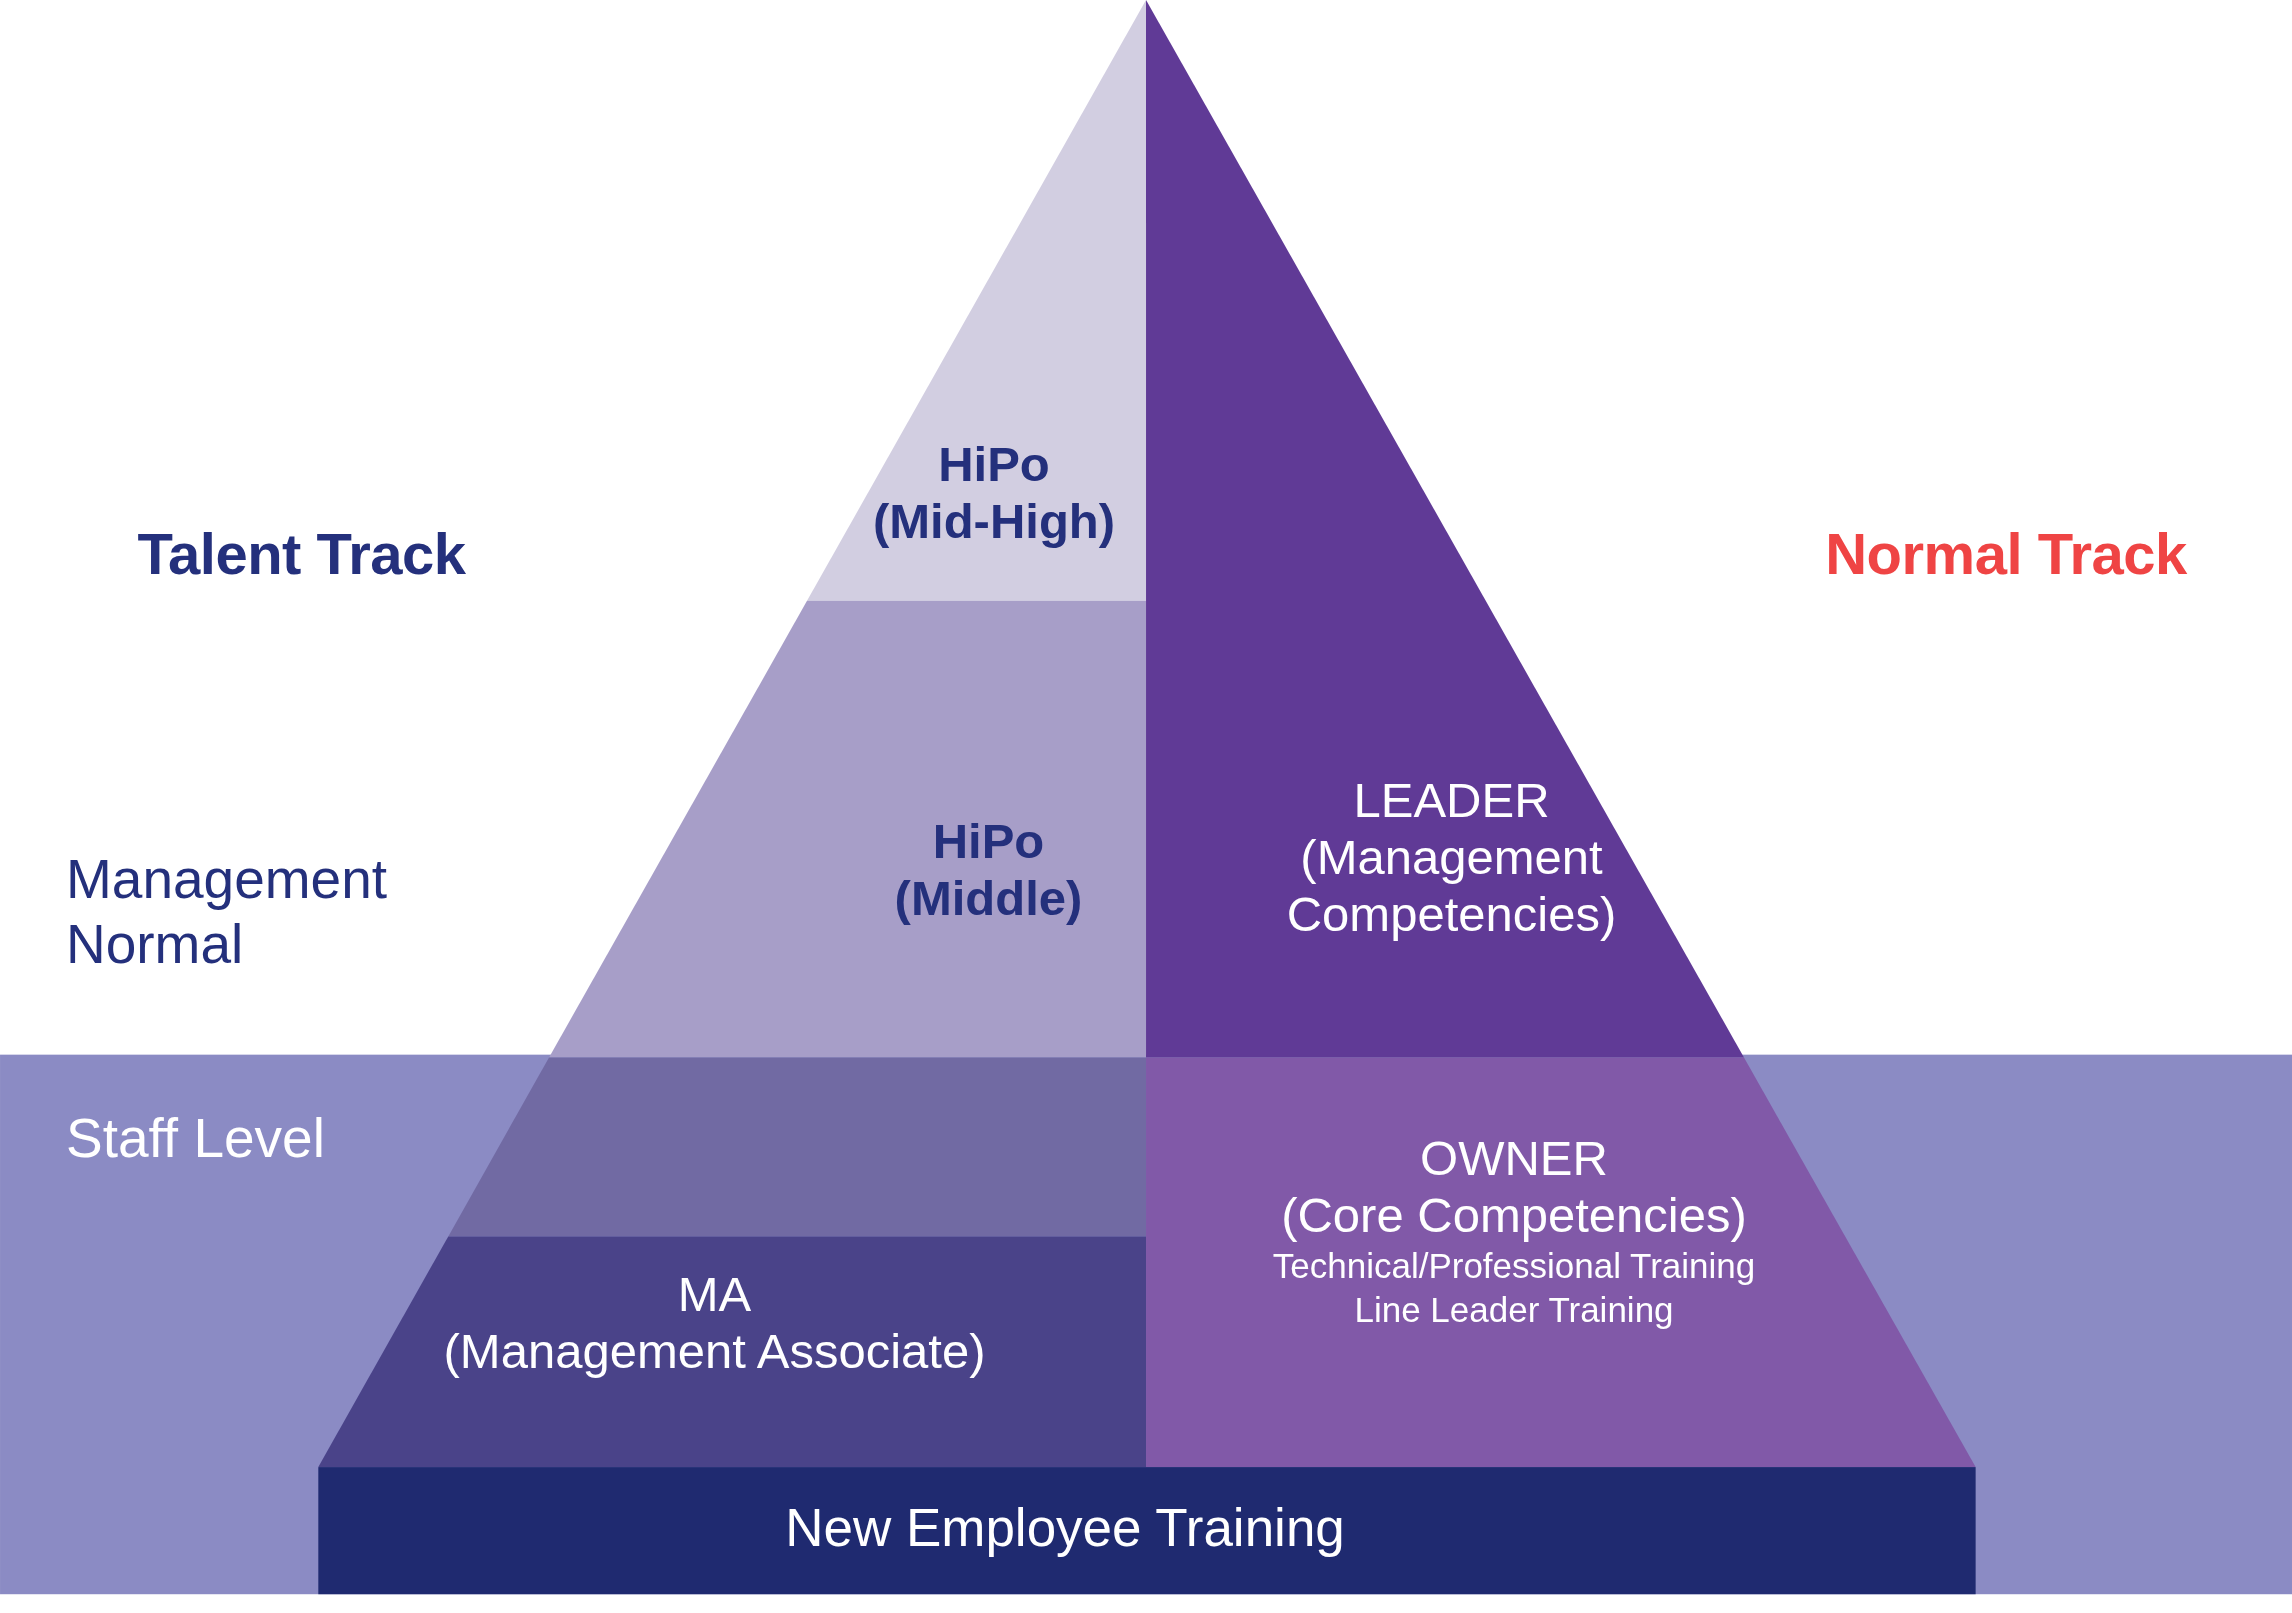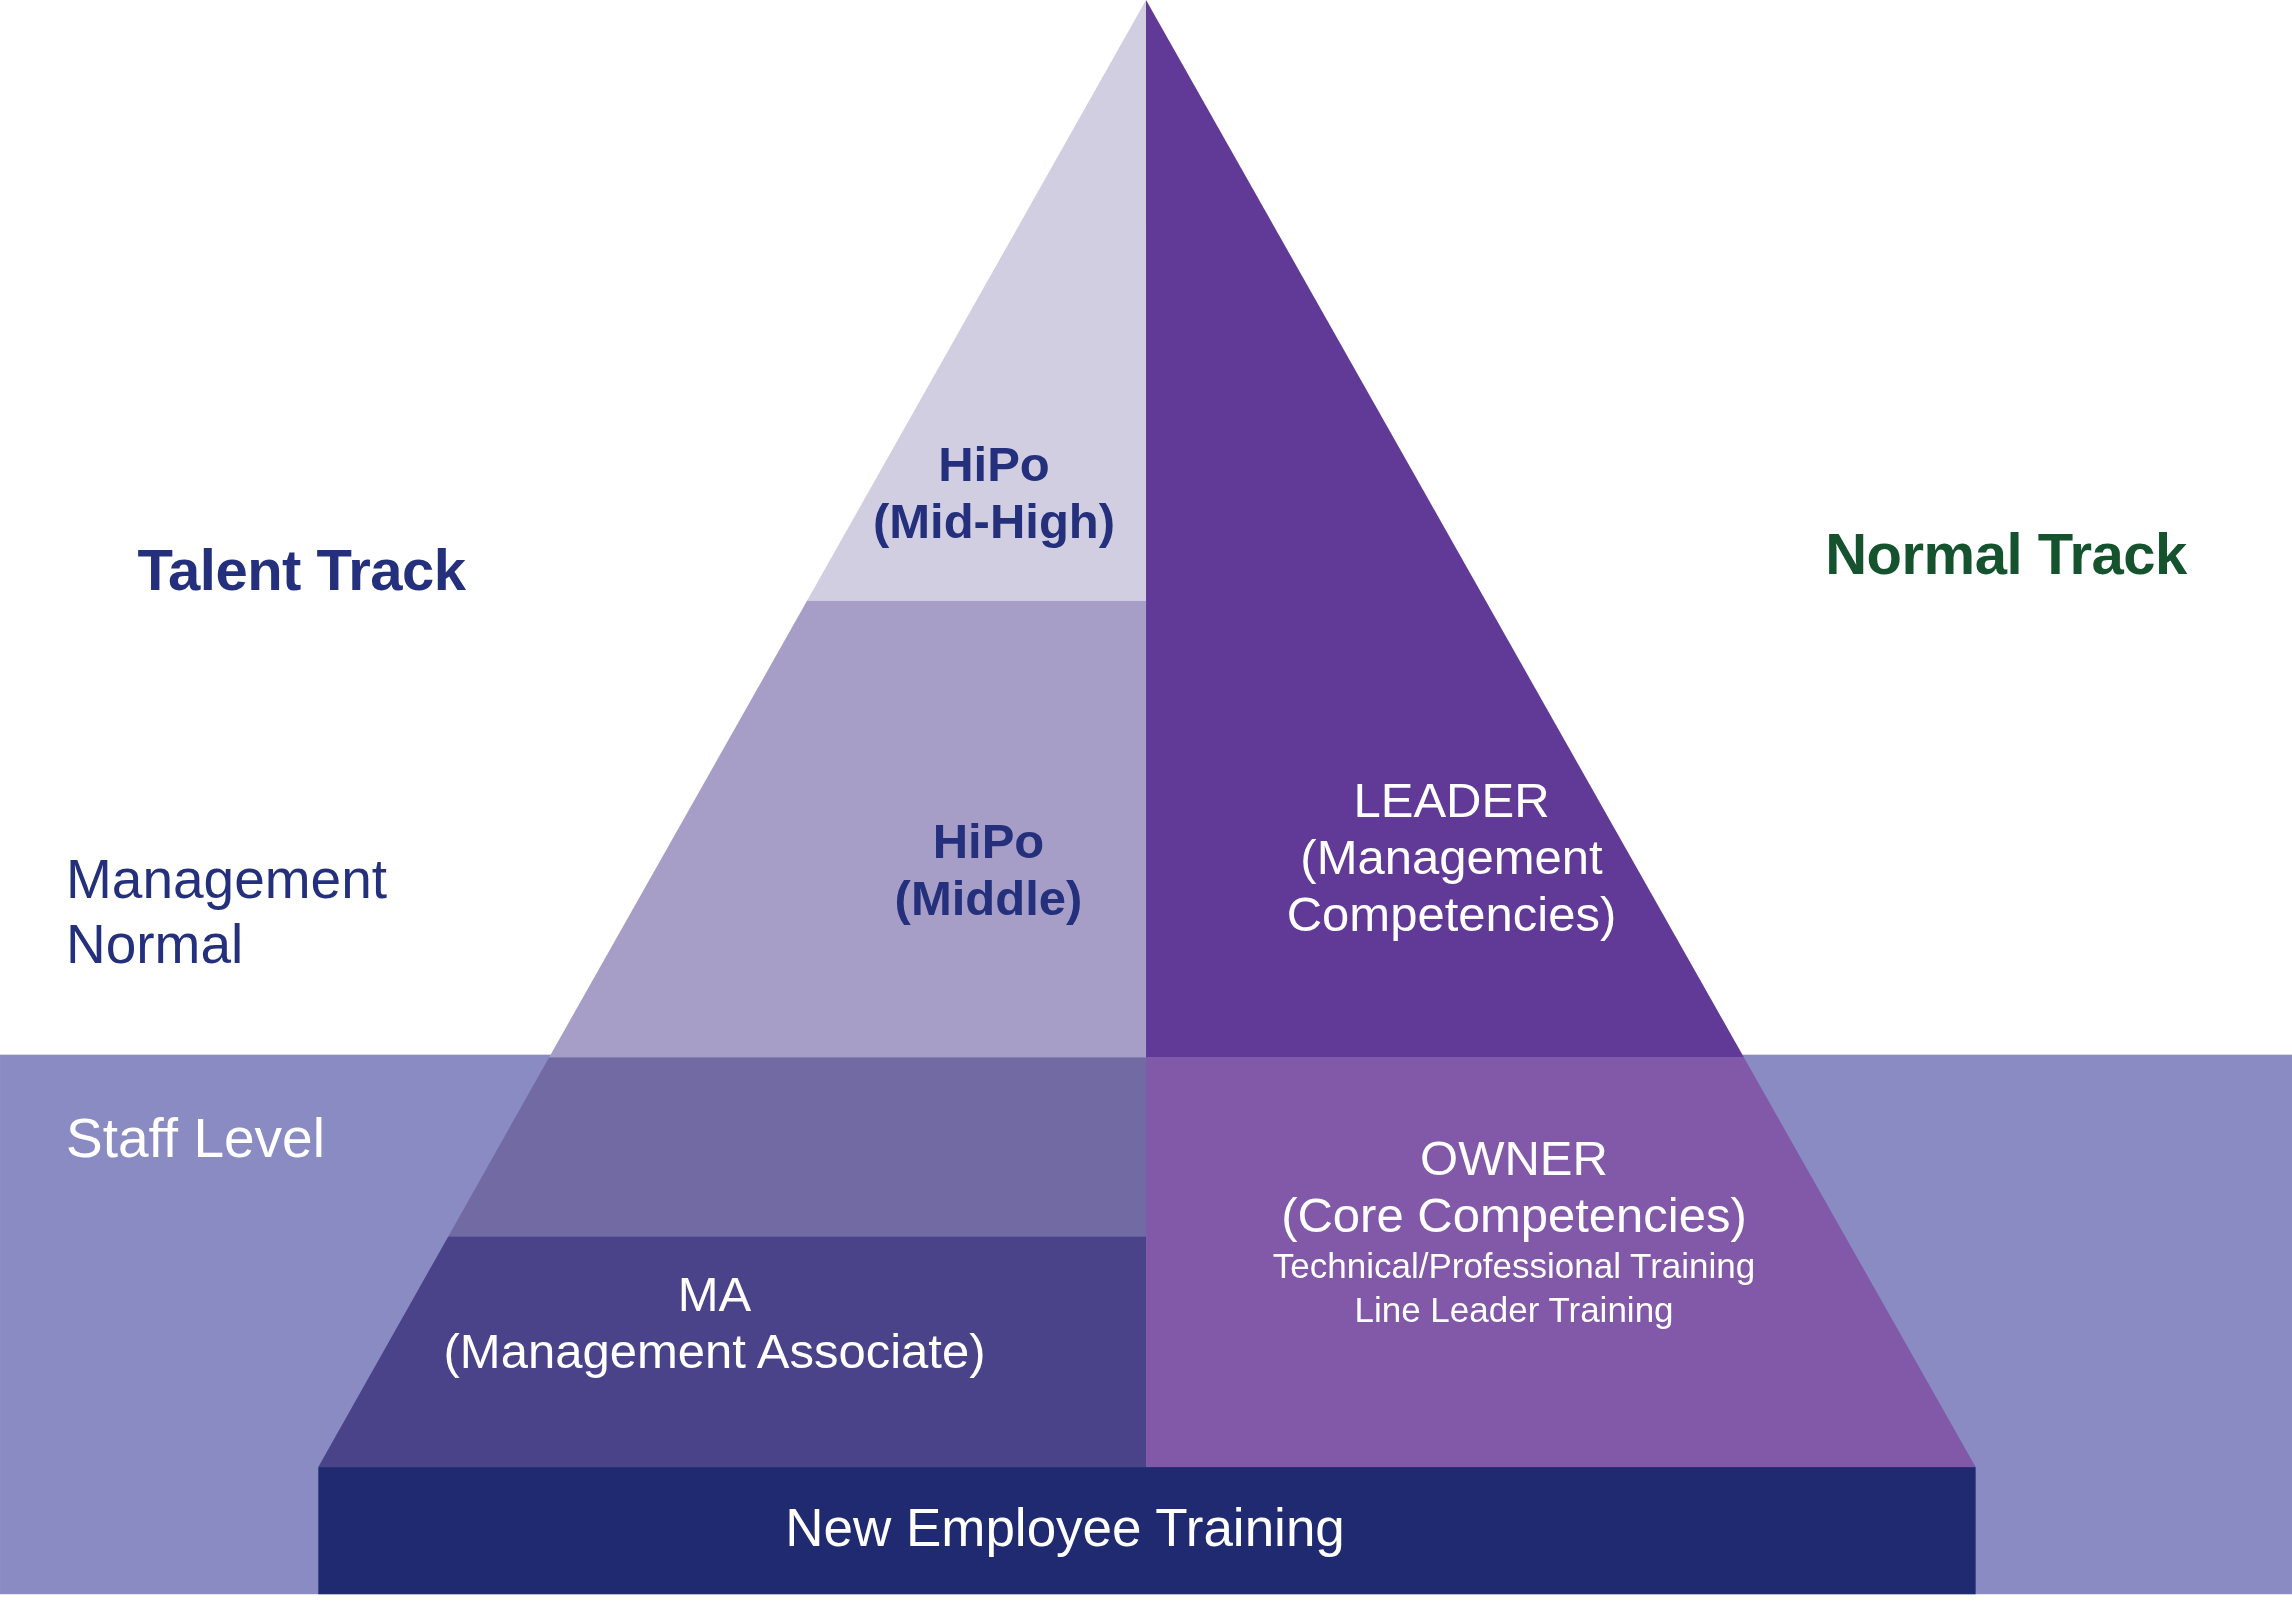--- a/index.html
+++ b/index.html
@@ -31,21 +31,21 @@
     white-space: pre-line;
     pointer-events: none;
   }
 
   .track-title {
     font-weight: bold;
     font-size: 58px;
     color: #24307c;
     letter-spacing: -0.5px;
   }
-  #talent-track-title { left: 38px;  top: 536px;  width: 527px; text-align: center; }
+  #talent-track-title { left: 38px;  top: 520px;  width: 527px; text-align: center; }
   #normal-track-title { left: 1733px; top: 520px; width: 546px; text-align: center; }
 
   .axis-title {
     font-weight: normal;
     font-size: 55px;
     color: #24307c;
     text-align: left;
     line-height: 1.18;
   }
   #management-level-title { left: 66px; top: 847px;  width: 471px; }
@@ -113,21 +113,21 @@
 
     <polygon id="seg-leader" points="1217,0 1852,1123 1217,1123" fill="#603a96"></polygon>
 
     <polygon id="seg-owner" points="1217,1123 1852,1123 2098,1558 1217,1558" fill="#8159a8"></polygon>
 
     <rect id="foundation-bar" x="338" y="1558" width="1760" height="135" fill="#1f2a70"></rect>
   </svg>
 
   <div class="label track-title" id="talent-track-title" style="color: rgb(36, 48, 124);">Talent Track</div>
 
-  <div class="label track-title" id="normal-track-title" style="color: #14532d;">Normal Track</div>
+  <div class="label track-title" id="normal-track-title" style="color: #ef4444;">Normal Track</div>
 
   <div class="label axis-title" id="management-level-title" style="color: rgb(36, 48, 124);">Management
 Normal</div>
 
   <div class="label axis-title" id="staff-level-title" style="color: rgb(255, 255, 255);">Staff Level</div>
 
   <div class="label tier-label navy" id="hipo-midhigh-label" style="color: rgb(36, 48, 124);">HiPo
 (Mid-High)</div>
 
   <div class="label tier-label navy" id="hipo-middle-label" style="color: rgb(36, 48, 124);">HiPo

